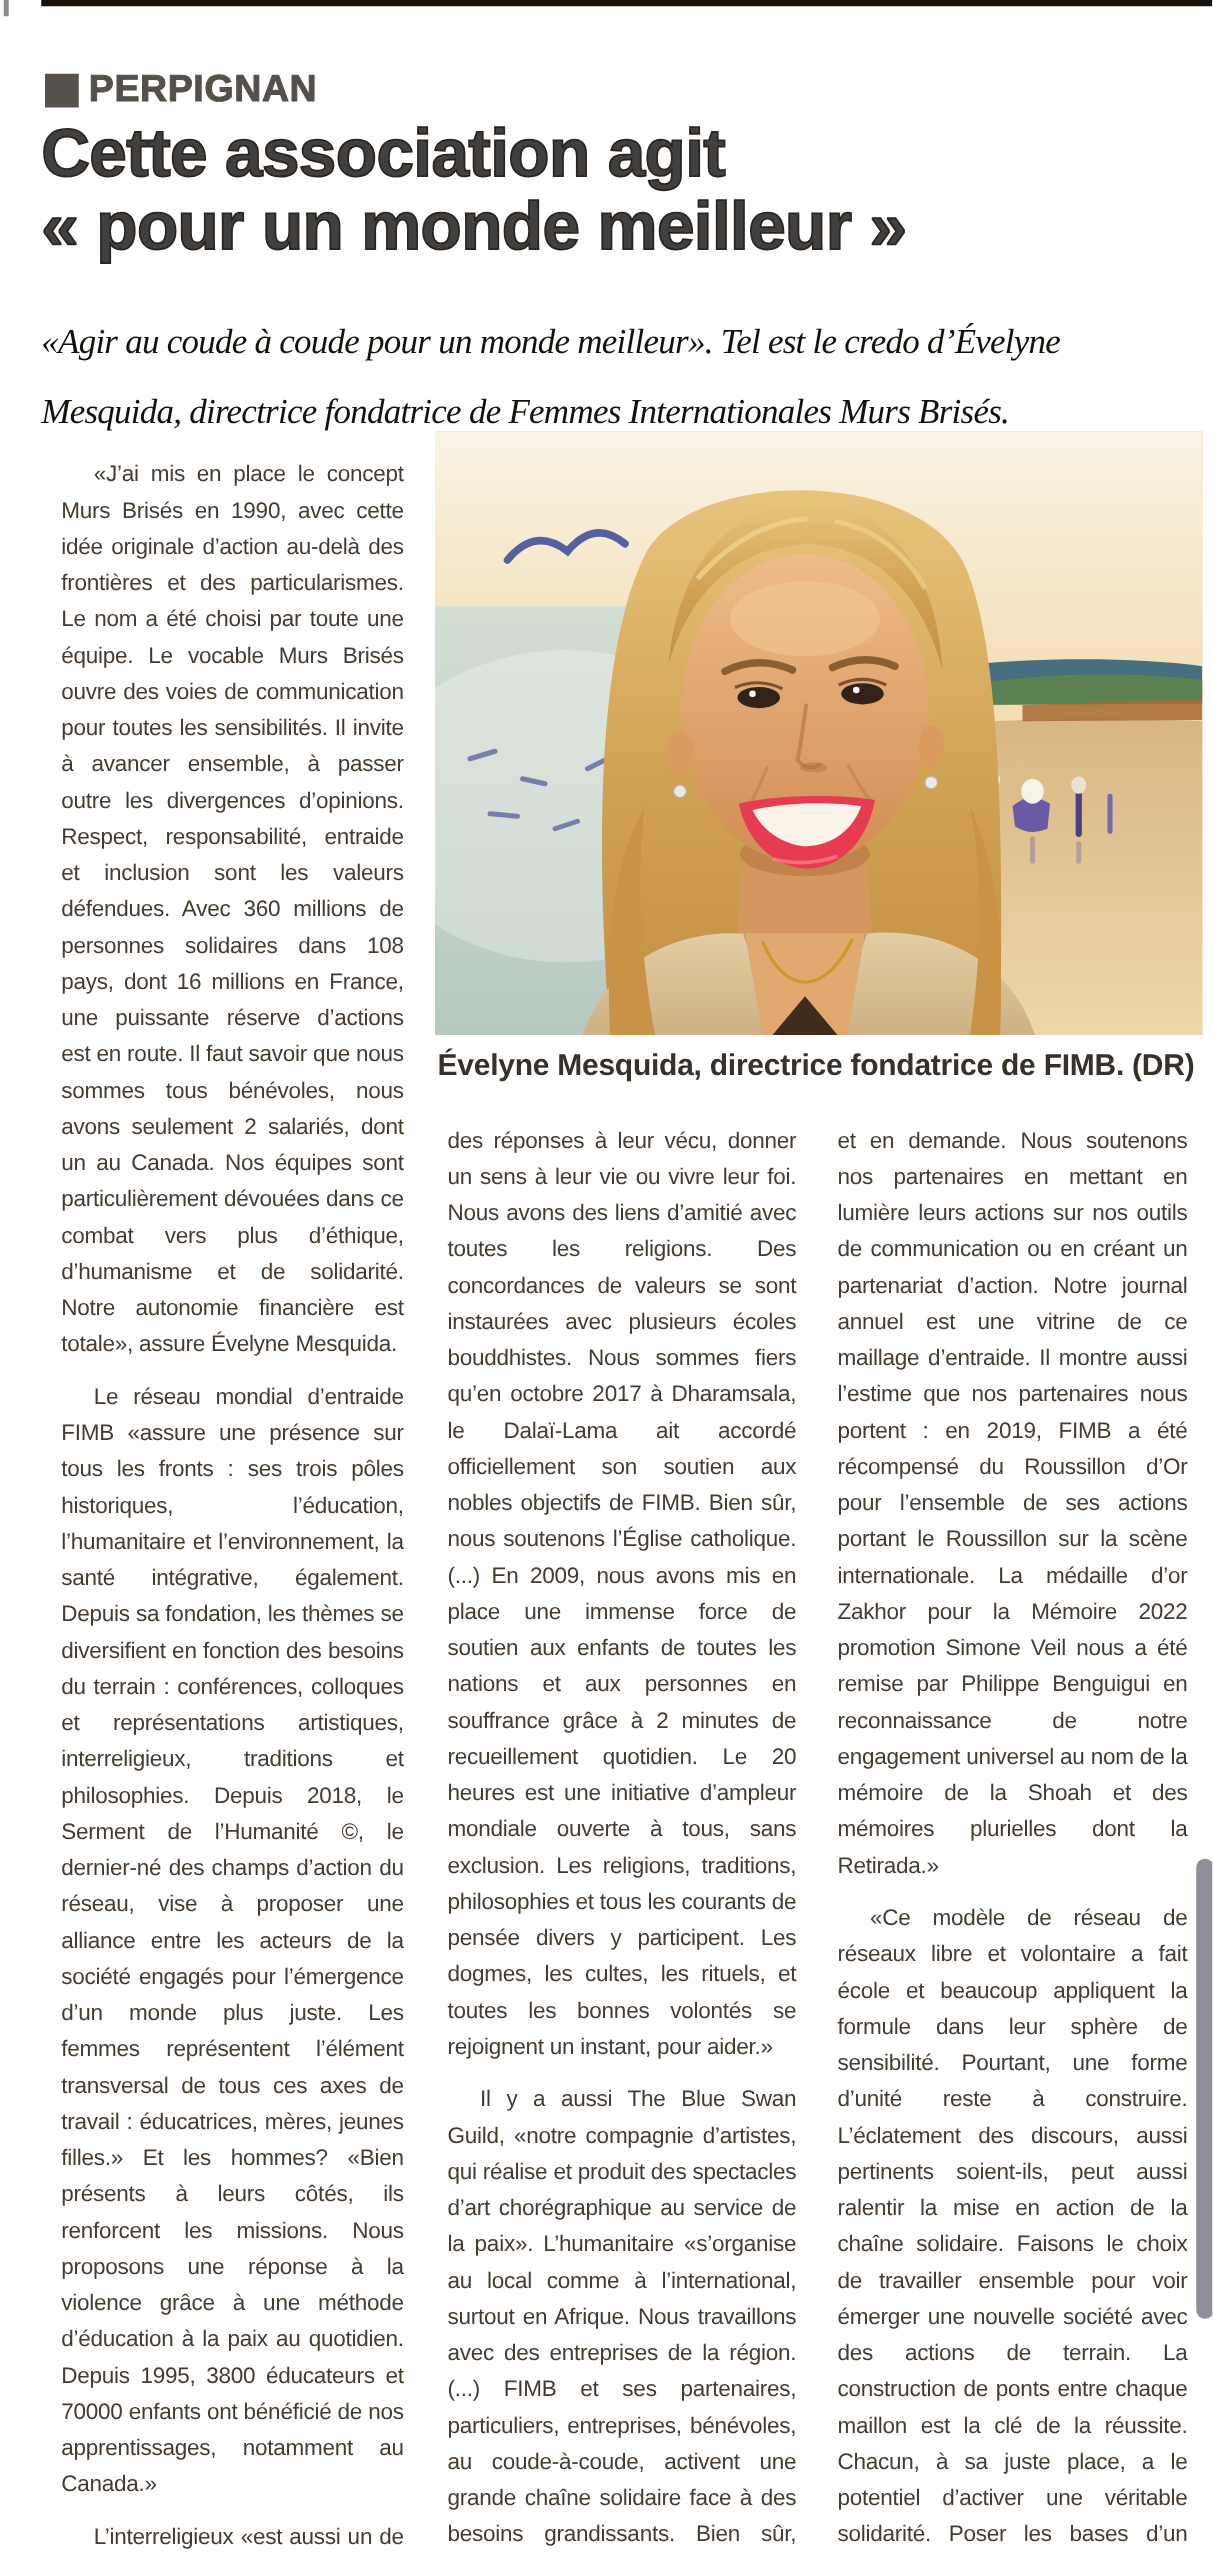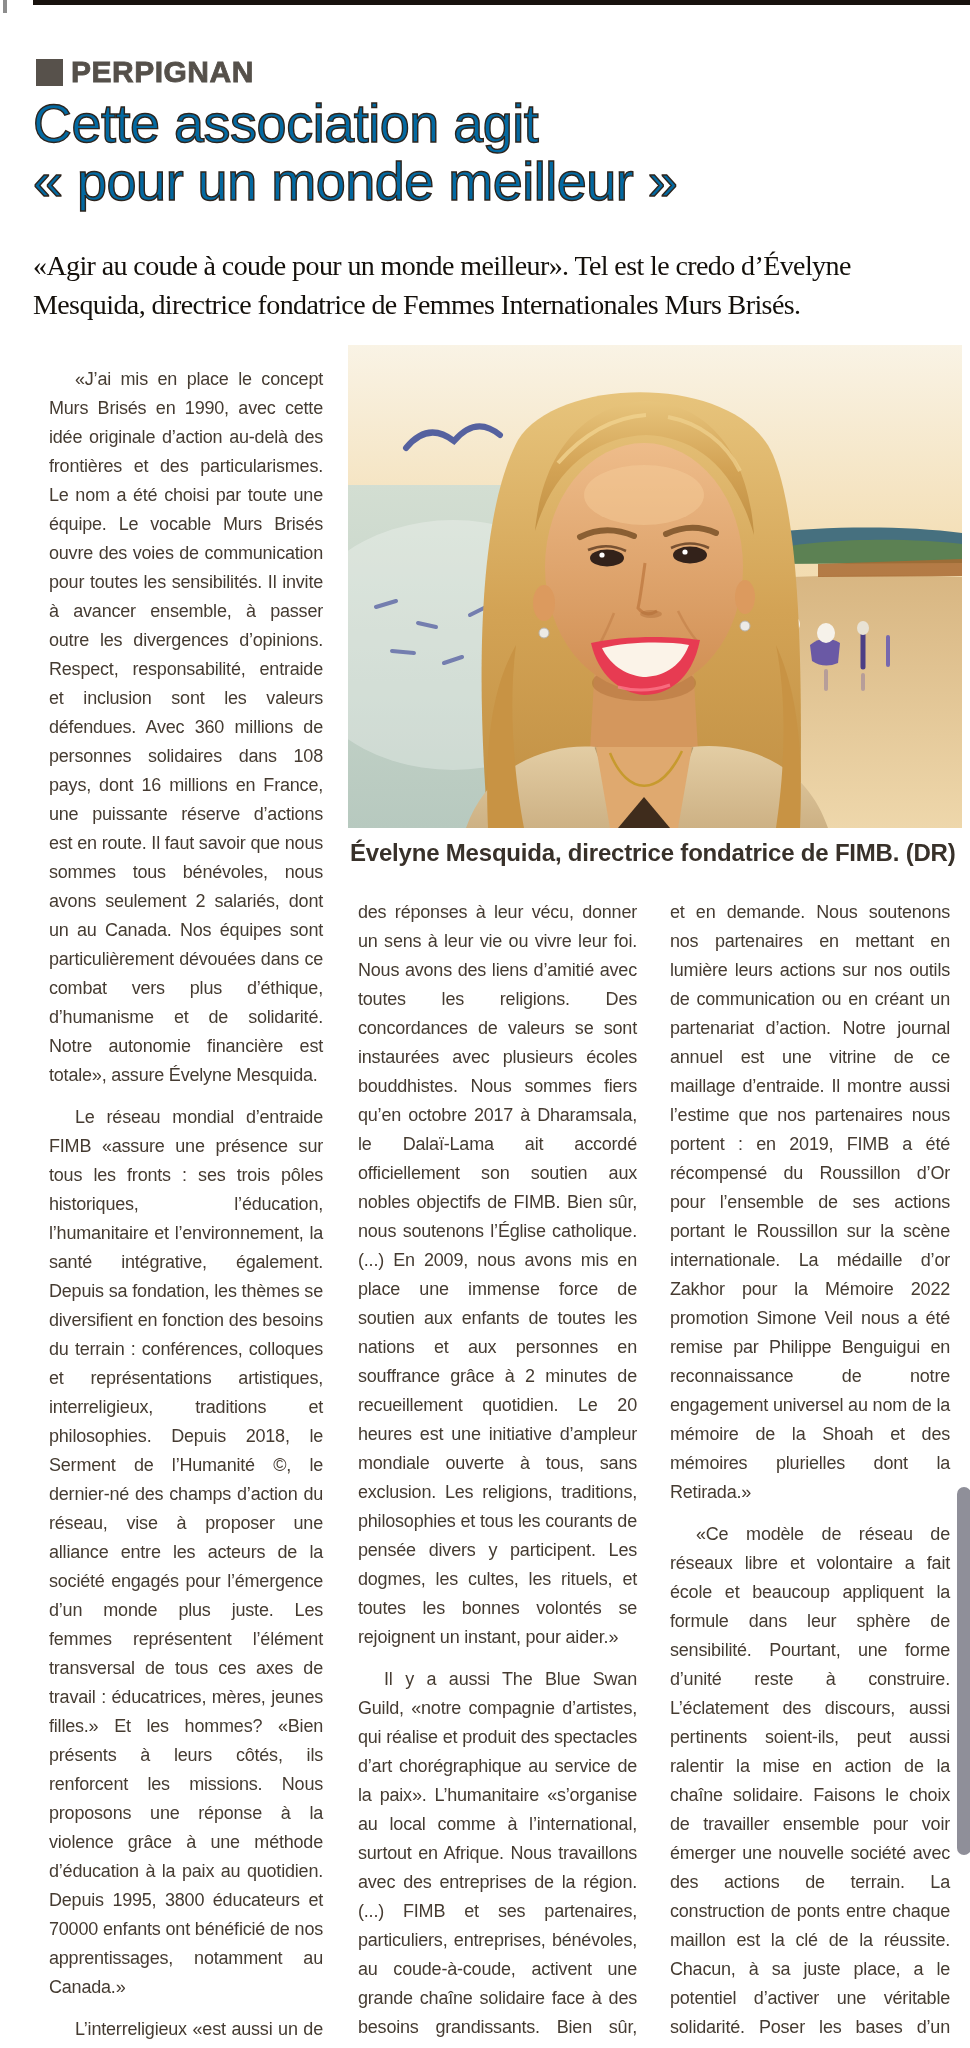--- a/index.html
+++ b/index.html
@@ -13,29 +13,29 @@
 
   .kicker{position:absolute;left:36px;top:57px;display:flex;align-items:center;gap:8px;}
   .kicker-square{width:27px;height:27px;background:#57514b;flex:0 0 auto;}
   .kicker-label{
     font-size:30px;font-weight:700;color:#55504a;letter-spacing:.5px;
     -webkit-text-stroke:.8px #55504a;line-height:1;
   }
 
   .headline{
     position:absolute;left:33px;top:94px;margin:0;width:920px;
-    font-size:54px;line-height:58px;font-weight:400;color:#0369a1;
+    font-size:54px;line-height:58px;font-weight:700;color:#404040;
     -webkit-text-stroke:1.4px #2d241d;letter-spacing:-.5px;
   }
   .hl-line{display:block;}
 
   .standfirst{
     position:absolute;left:33px;top:246px;width:916px;margin:0;
-    font-family:"Liberation Serif",serif;font-size:28px;line-height:39px;
-    color:#14100b;letter-spacing:-.6px;
+    font-family:"Liberation Serif",serif;font-size:28px;line-height:56px;
+    color:#14100b;letter-spacing:-.6px;font-style:italic;
   }
 
   .col{
     position:absolute;font-size:18px;line-height:29px;color:#453b31;
     text-align:justify;letter-spacing:-.2px;hyphens:auto;-webkit-hyphens:auto;
   }
   .col p{margin:13px;}
   .col p.indent{text-indent:26px;}
   .col1{left:36px;top:352px;width:300px;}
   .col2{left:345px;top:885px;width:305px;}

